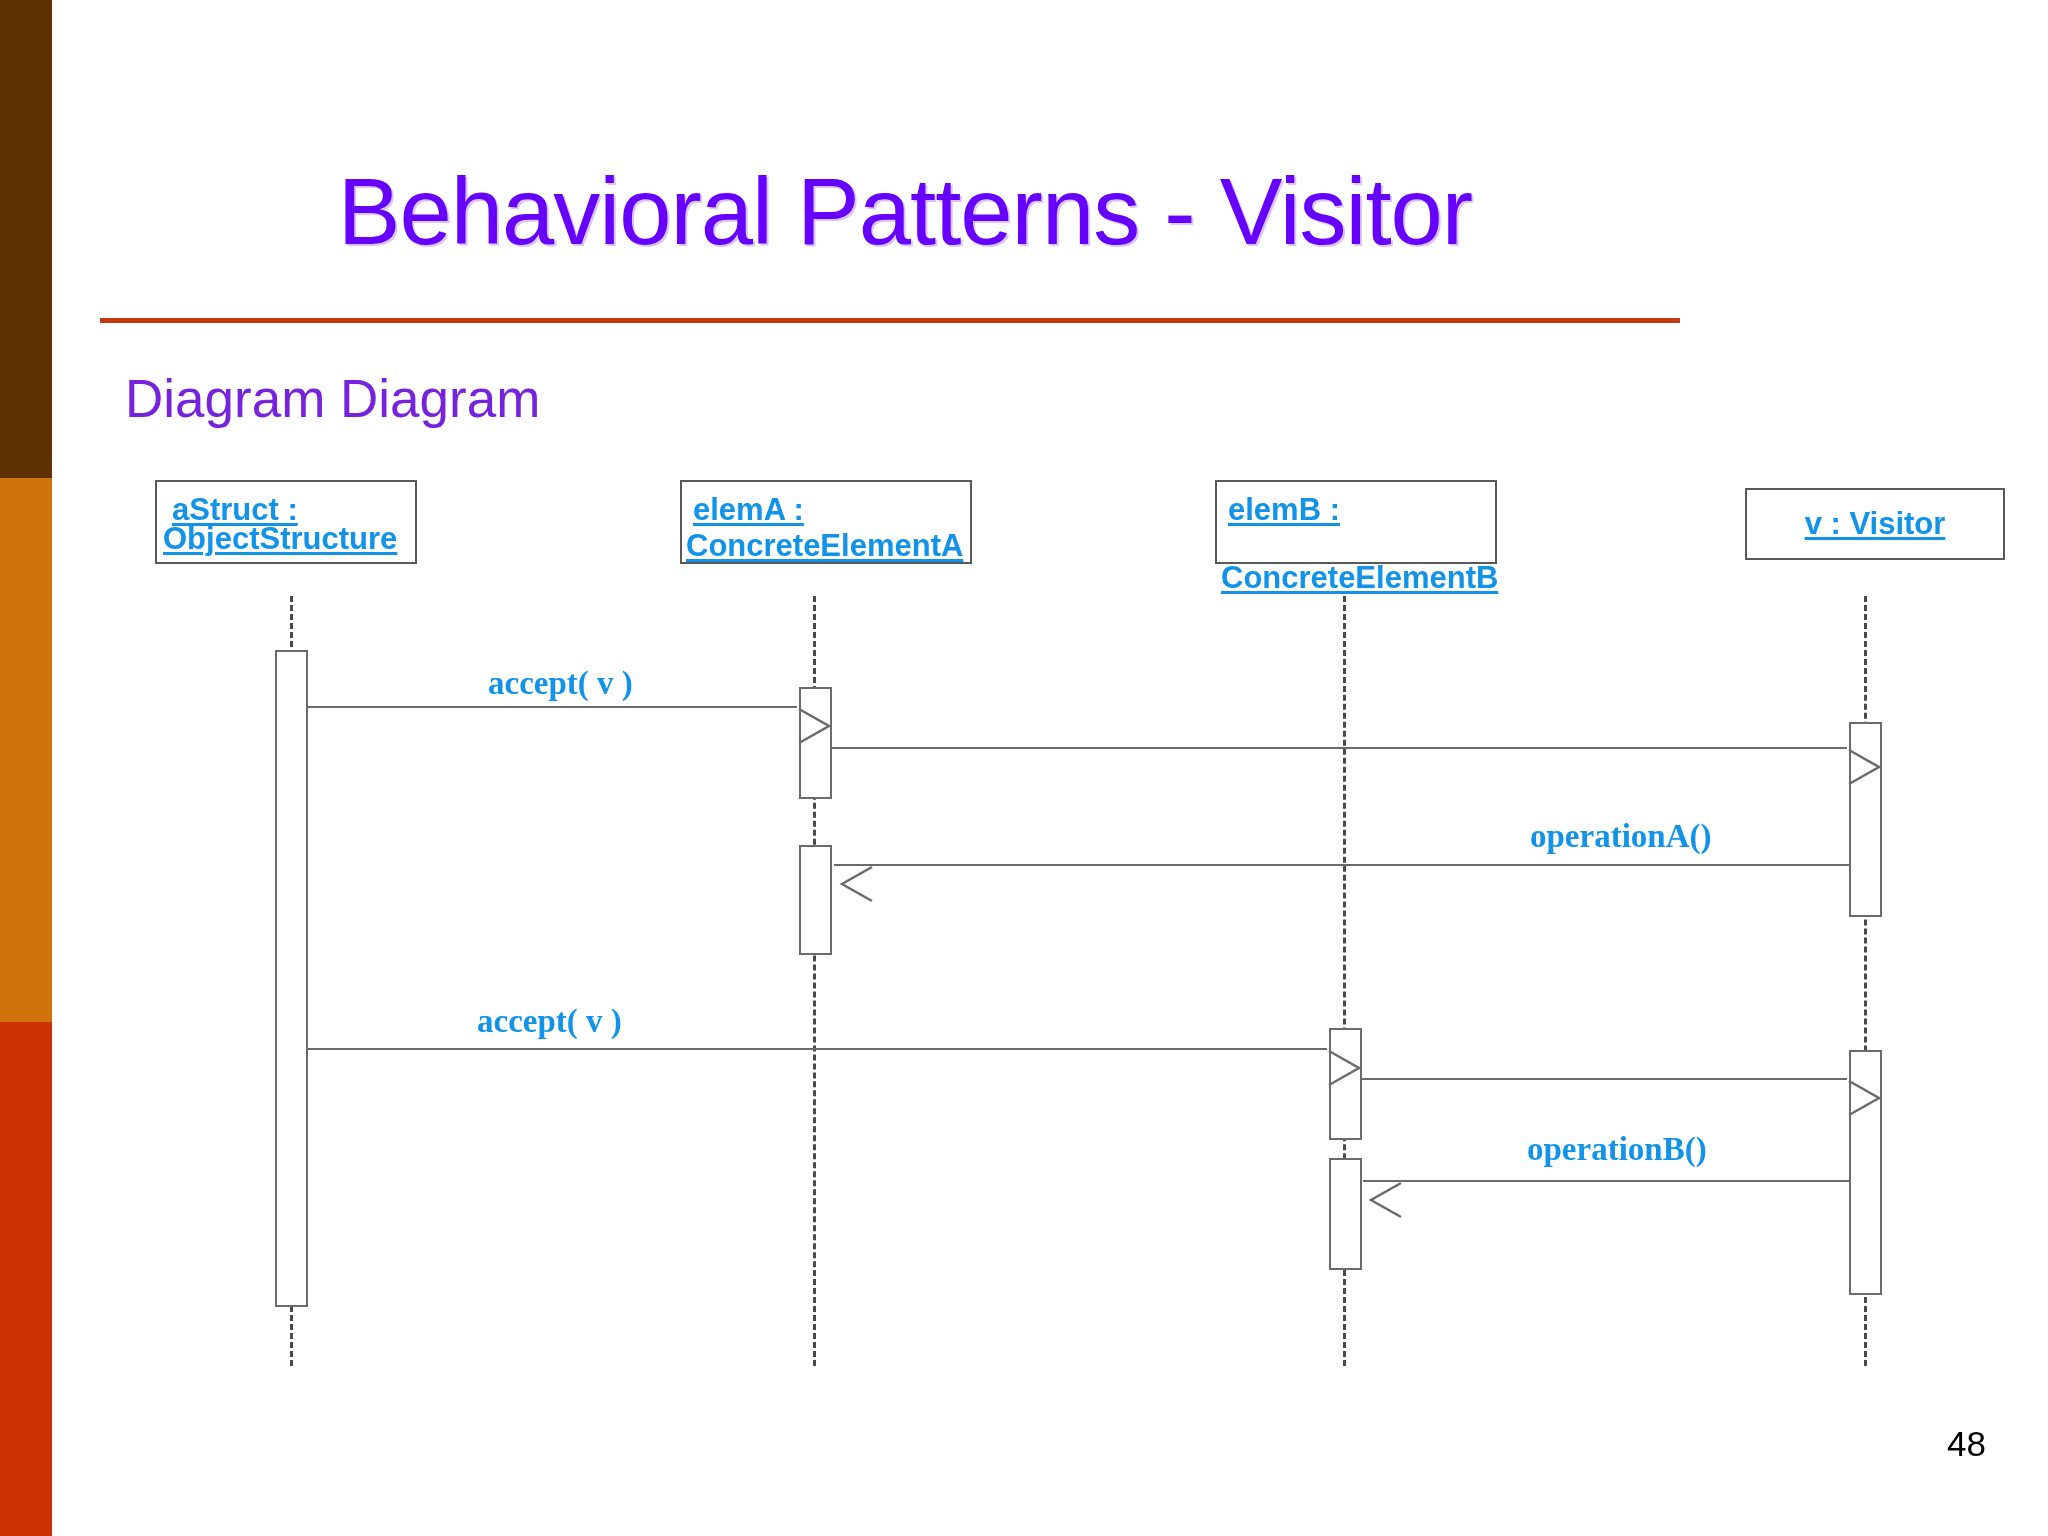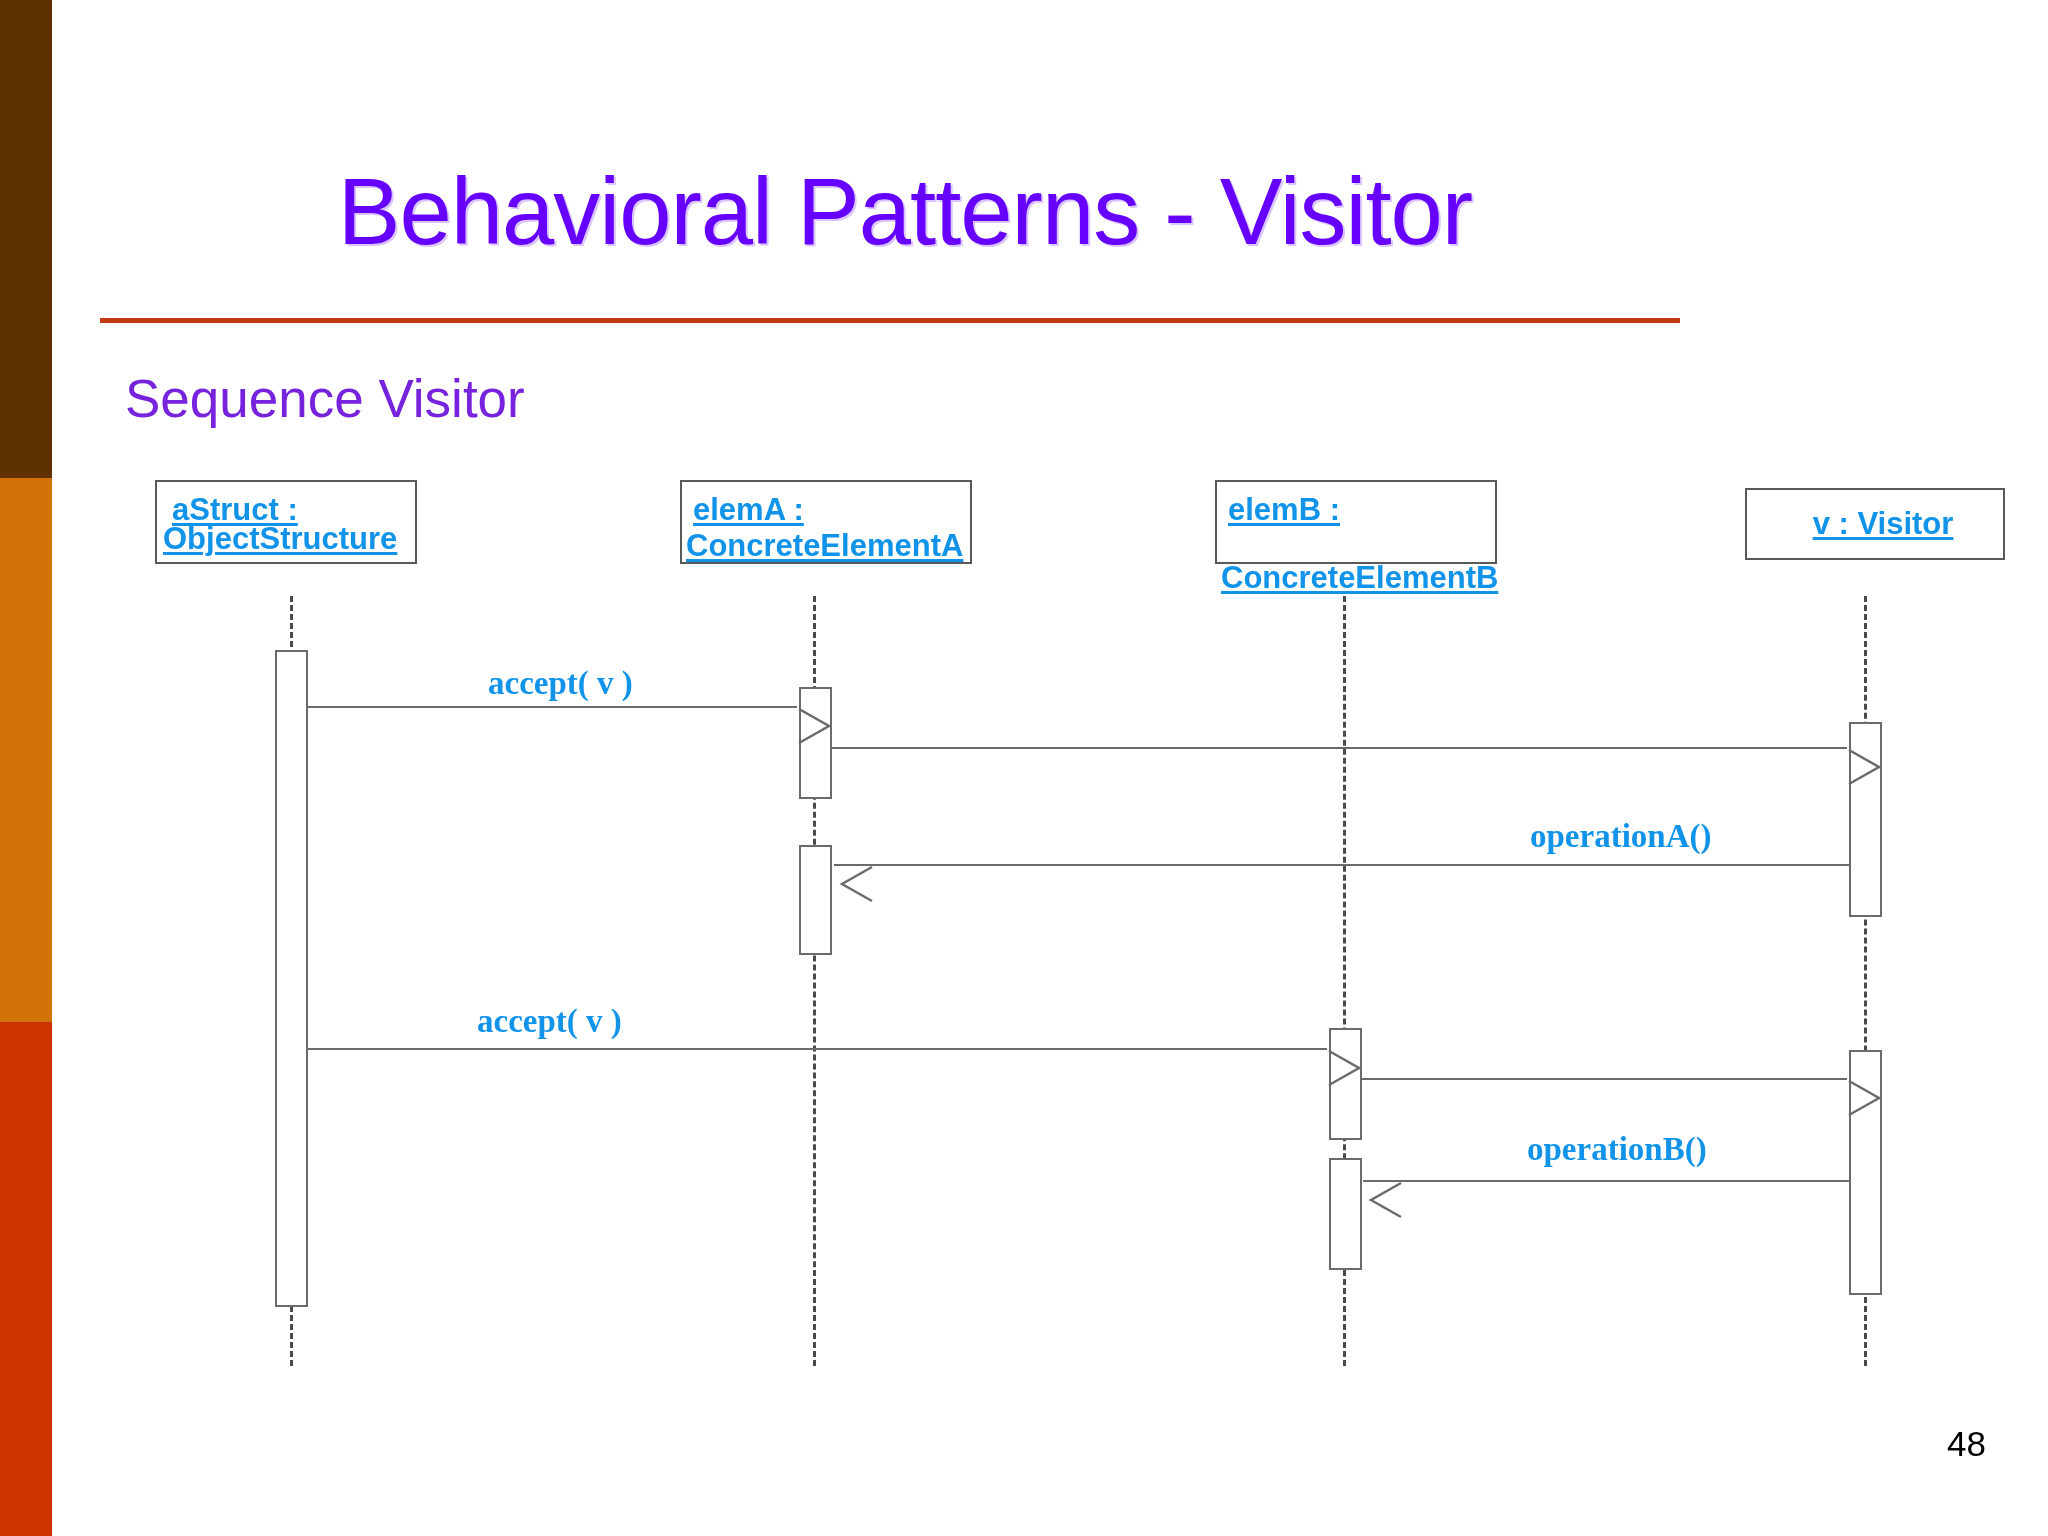--- a/index.html
+++ b/index.html
@@ -156,38 +156,38 @@
 <div id="slide">
 
   <div class="sidebar">
     <div class="sidebar-band band-brown"></div>
     <div class="sidebar-band band-orange"></div>
     <div class="sidebar-band band-red"></div>
   </div>
 
   <div class="title">Behavioral Patterns - Visitor</div>
   <div class="title-rule"></div>
-  <div class="subtitle">Sequence Visitor</div>
+  <div class="subtitle">Diagram Diagram</div>
 
   <div class="diagram">
 
     <div class="obj-box" style="left:155px; top:480px; width:262px; height:84px;"></div>
     <div class="obj-label" style="left:172px; top:492px;">aStruct :</div>
     <div class="obj-label" style="left:163px; top:521px;">ObjectStructure</div>
 
     <div class="obj-box" style="left:680px; top:480px; width:292px; height:84px;"></div>
     <div class="obj-label" style="left:693px; top:492px;">elemA :</div>
     <div class="obj-label" style="left:686px; top:528px;">ConcreteElementA</div>
 
     <div class="obj-box" style="left:1215px; top:480px; width:282px; height:84px;"></div>
     <div class="obj-label" style="left:1228px; top:492px;">elemB :</div>
     <div class="obj-label" style="left:1221px; top:560px;text-decoration:underline;">ConcreteElementB</div>
 
     <div class="obj-box" style="left:1745px; top:488px; width:260px; height:72px;"></div>
-    <div class="obj-label centered" style="left:1745px; top:506px; width:260px;padding-left:8px;">v : Visitor</div>
+    <div class="obj-label centered" style="left:1745px; top:506px; width:260px;">v : Visitor</div>
 
     <div class="lifeline" style="left:290px;  top:596px; height:770px;"></div>
     <div class="lifeline" style="left:813px;  top:596px; height:770px;"></div>
     <div class="lifeline" style="left:1343px; top:596px; height:770px;"></div>
     <div class="lifeline" style="left:1864px; top:596px; height:770px;"></div>
 
     <div class="activation" style="left:275px; top:650px; width:33px; height:657px;"></div>
 
     <div class="activation" style="left:799px; top:687px; width:33px; height:112px;"></div>
     <div class="activation" style="left:799px; top:845px; width:33px; height:110px;"></div>

